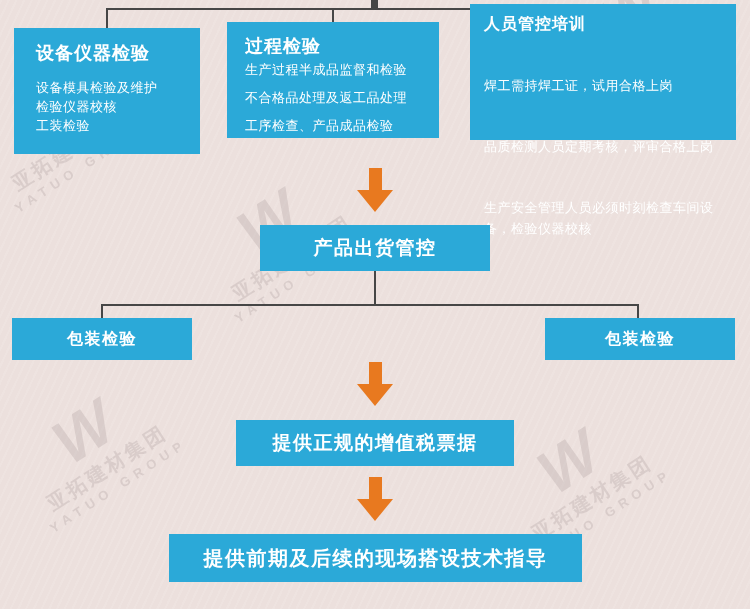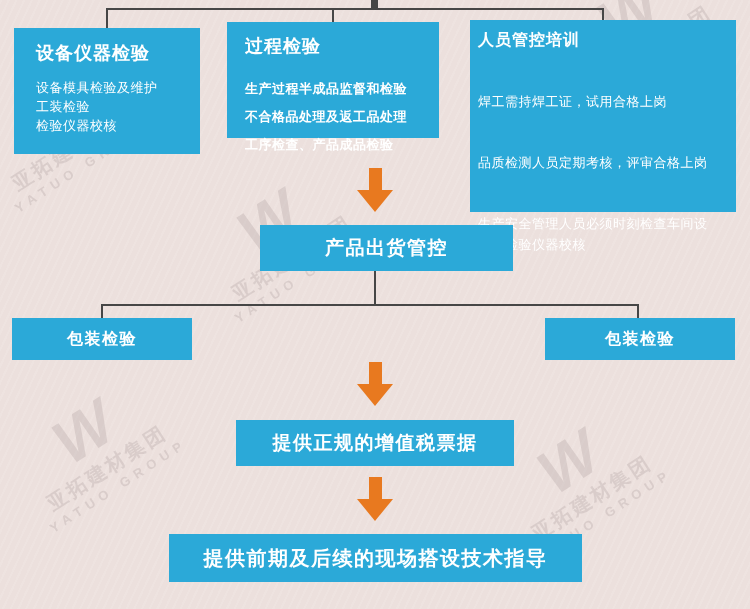--- a/index.html
+++ b/index.html
@@ -59,49 +59,49 @@
   <div class="line" style="left:371px;top:0;width:7px;height:9px;"></div>
   <div class="line" style="left:106px;top:8px;width:497px;height:2px;"></div>
   <div class="line" style="left:106px;top:8px;width:2px;height:20px;"></div>
   <div class="line" style="left:332px;top:8px;width:2px;height:14px;"></div>
   <div class="line" style="left:602px;top:8px;width:2px;height:12px;"></div>
 
   <div class="bluebox" style="left:14px;top:28px;width:186px;height:126px;padding:13px 8px 0 22px;">
     <div class="box-title">设备仪器检验</div>
     <div style="margin-top:13px;">
       <div class="box-line">设备模具检验及维护</div>
+      <div class="box-line">检验仪器校核</div>
       <div class="box-line">工装检验</div>
-      <div class="box-line">检验仪器校核</div>
     </div>
   </div>
 
   <div class="bluebox spaced" style="left:227px;top:22px;width:212px;height:116px;padding:12px 10px 0 18px;">
     <div class="box-title">过程检验</div>
-    <div style="margin-top:22px;font-weight:bold;">
+    <div style="margin-top:3px;">
       <div class="box-line">生产过程半成品监督和检验</div>
       <div class="box-line">不合格品处理及返工品处理</div>
       <div class="box-line">工序检查、产品成品检验</div>
     </div>
   </div>
 
-  <div class="bluebox wrap" style="left:470px;top:20px;width:266px;height:192px;padding:10px 10px 0 8px;">
+  <div class="bluebox wrap" style="left:470px;top:4px;width:266px;height:136px;padding:10px 10px 0 14px;">
     <div class="box-title" style="font-size:16px;">人员管控培训</div>
     <div style="margin-top:6px;">
       <div class="box-line">焊工需持焊工证，试用合格上岗</div>
       <div class="box-line">品质检测人员定期考核，评审合格上岗</div>
       <div class="box-line">生产安全管理人员必须时刻检查车间设备，检验仪器校核</div>
     </div>
   </div>
 
   <div class="arrow" style="left:357px;top:168px;">
     <div class="shaft"></div>
     <div class="head"></div>
   </div>
 
-  <div class="bluebox center-box" style="left:260px;top:225px;width:253px;height:46px;font-size:19px;">
+  <div class="bluebox center-box" style="left:260px;top:225px;width:230px;height:46px;font-size:19px;">
     <span>产品出货管控</span>
   </div>
 
   <div class="line" style="left:374px;top:271px;width:2px;height:35px;"></div>
   <div class="line" style="left:101px;top:304px;width:538px;height:2px;"></div>
   <div class="line" style="left:101px;top:304px;width:2px;height:14px;"></div>
   <div class="line" style="left:637px;top:304px;width:2px;height:14px;"></div>
 
   <div class="bluebox center-box" style="left:12px;top:318px;width:180px;height:42px;font-size:16px;">
     <span>包装检验</span>

